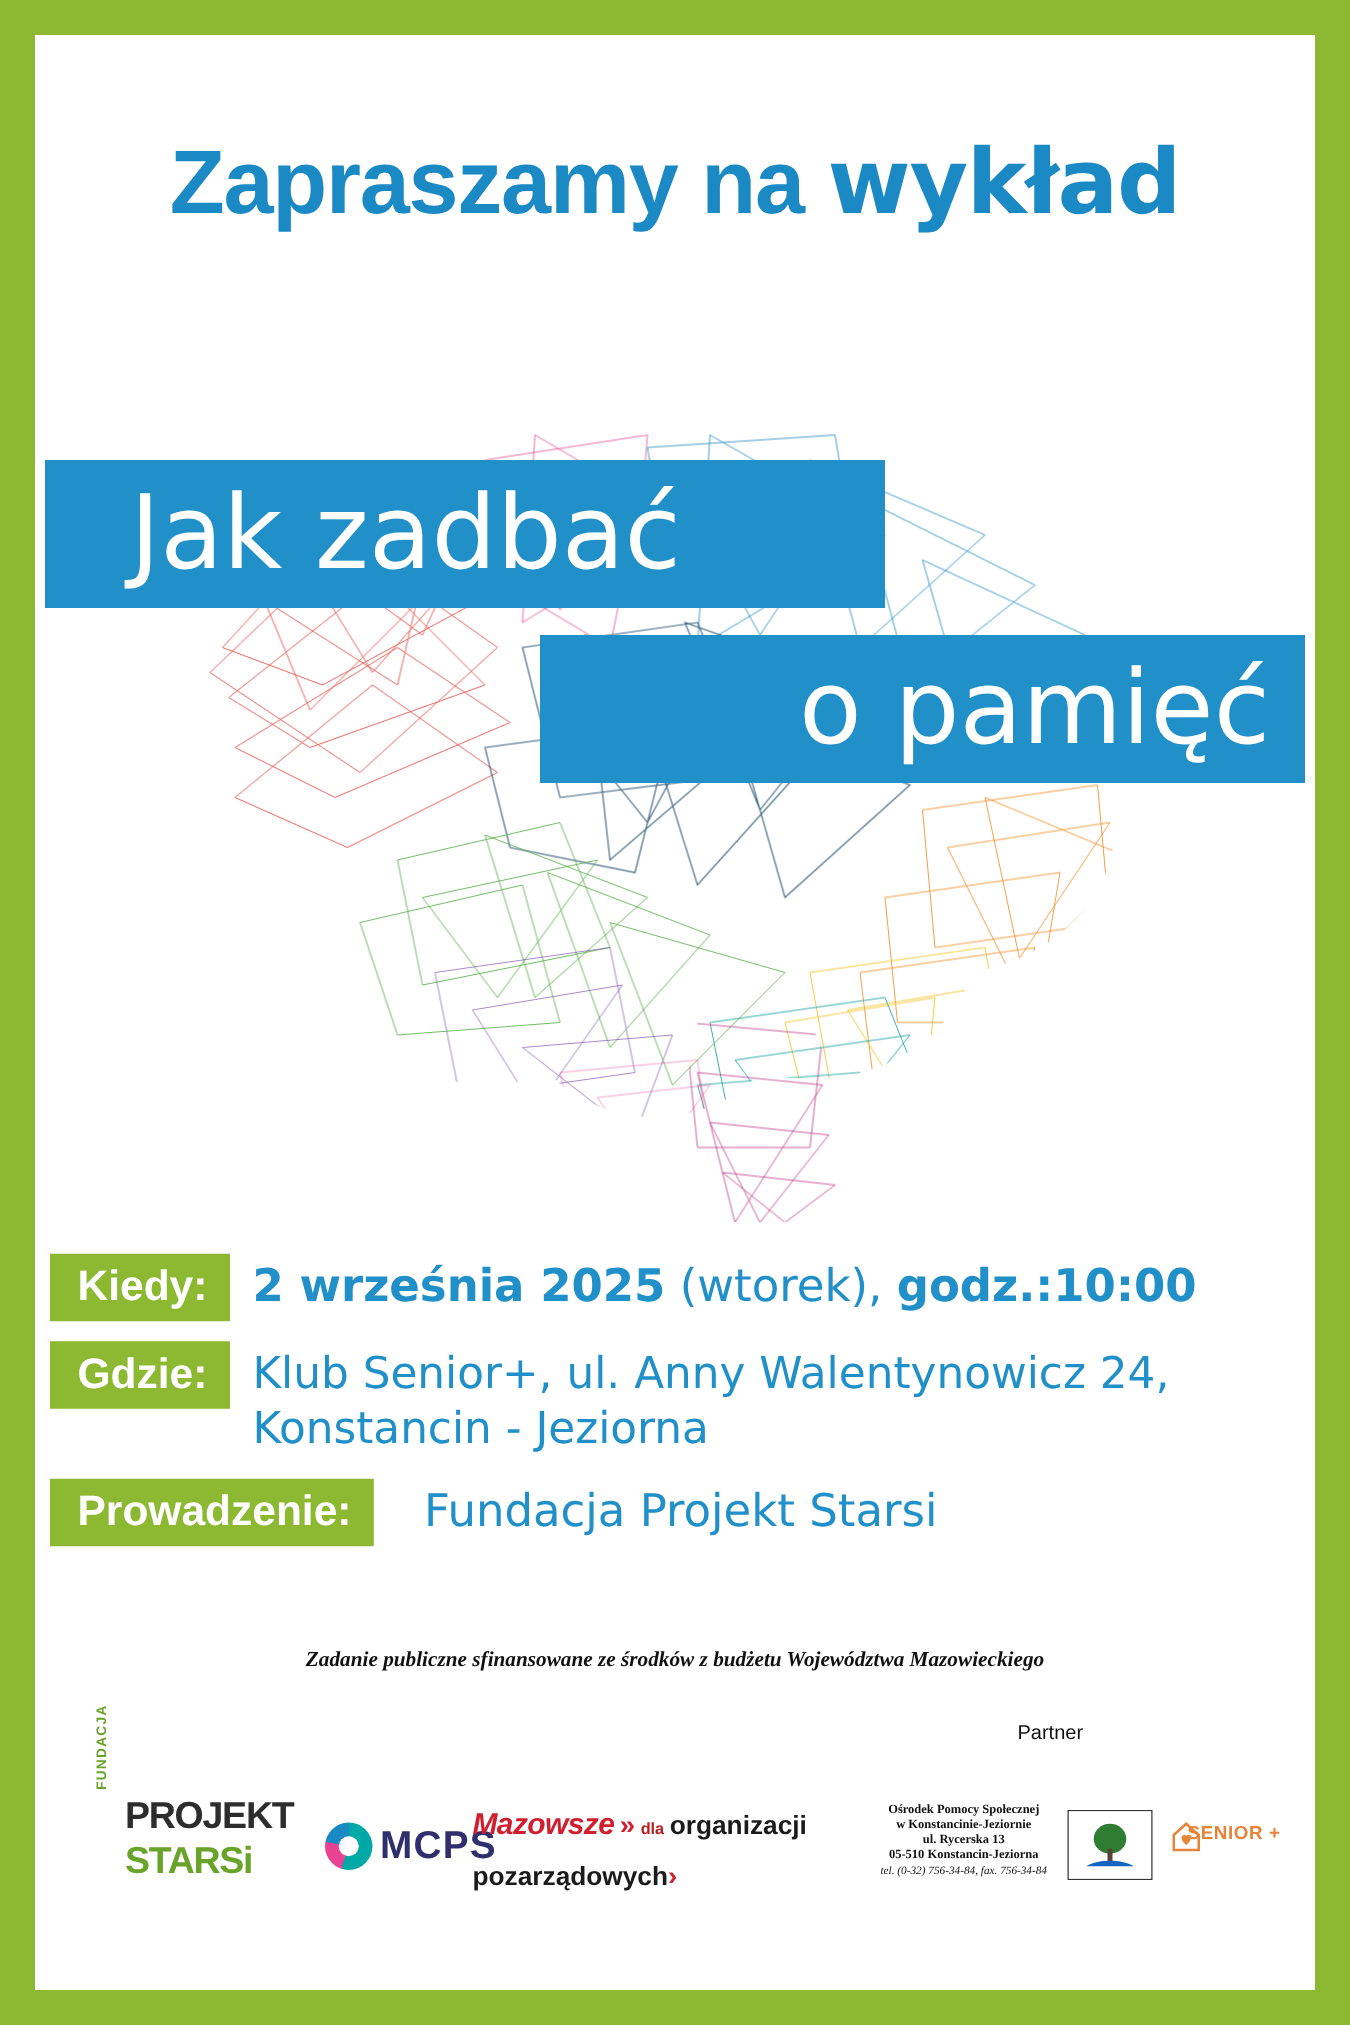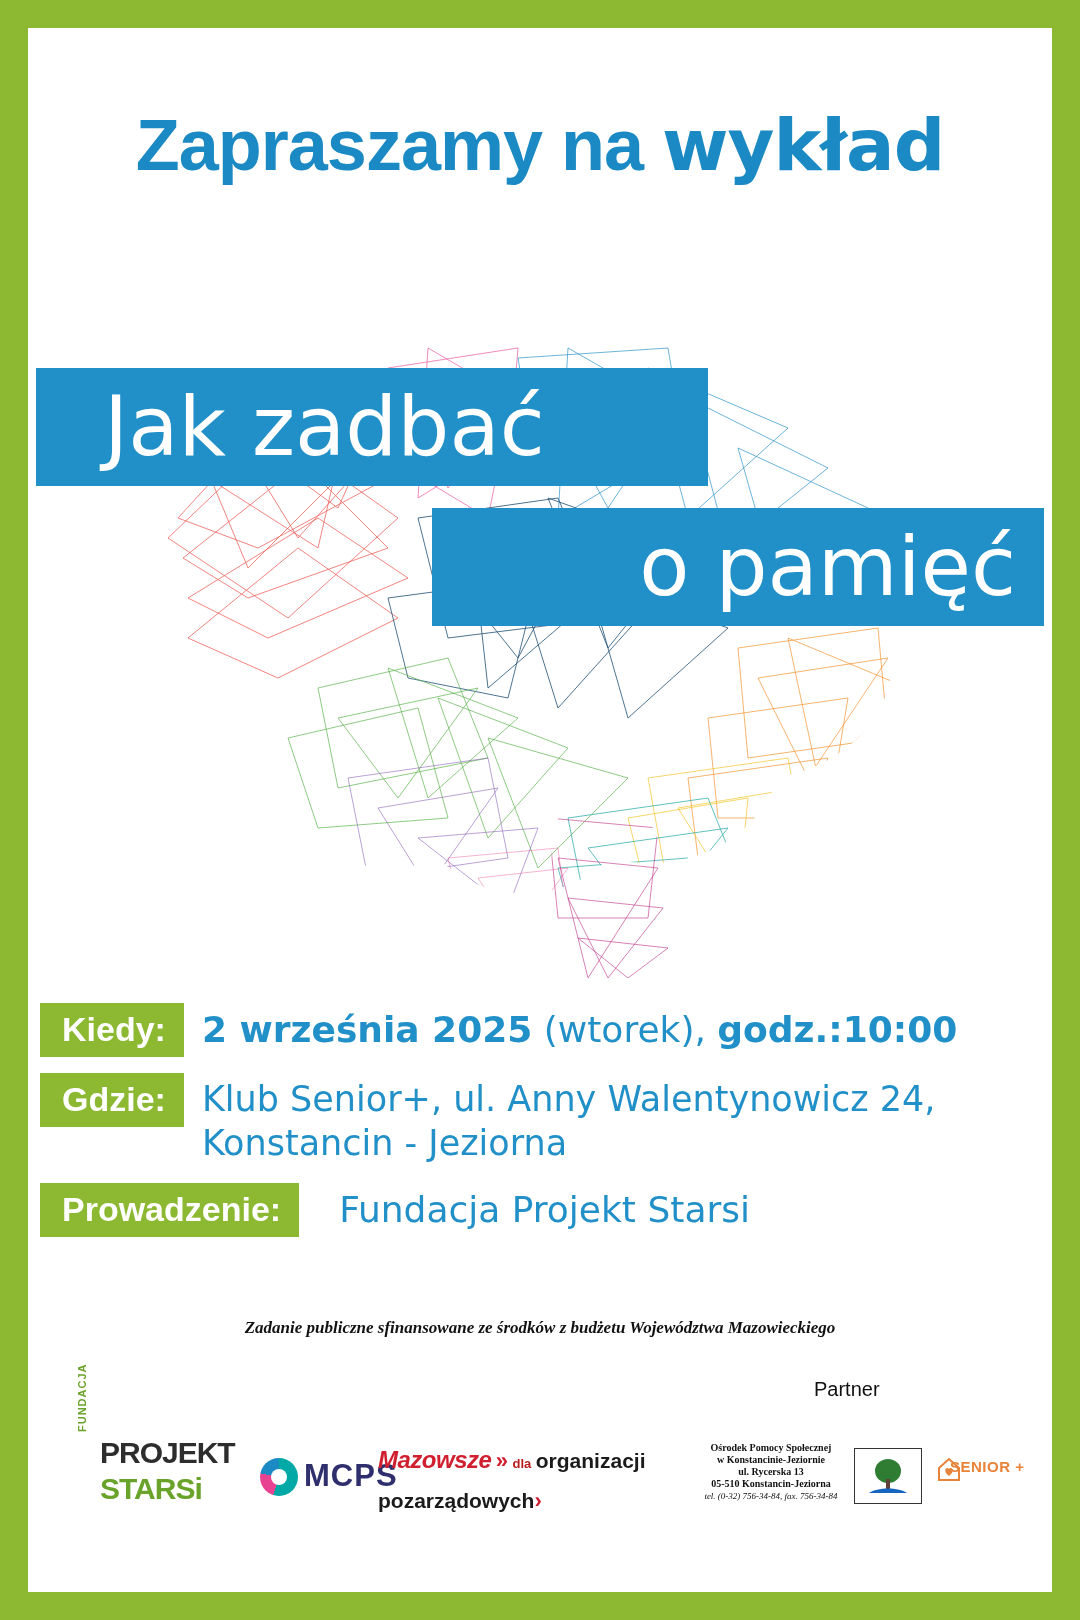--- a/index.html
+++ b/index.html
@@ -107,21 +107,21 @@
     font-family:"Liberation Serif", serif;
     font-style:italic;
     font-weight:bold;
     font-size:17px;
     color:#111;
   }
 
   .partner-label{
     position:absolute;
     top:1350px;left:786px;
-    font-size:20px;
+    font-size:16px;
     color:#111;
   }
 
   
   .logos{
     position:absolute;
     left:0;top:1390px;
     width:100%;
     height:130px;
   }

